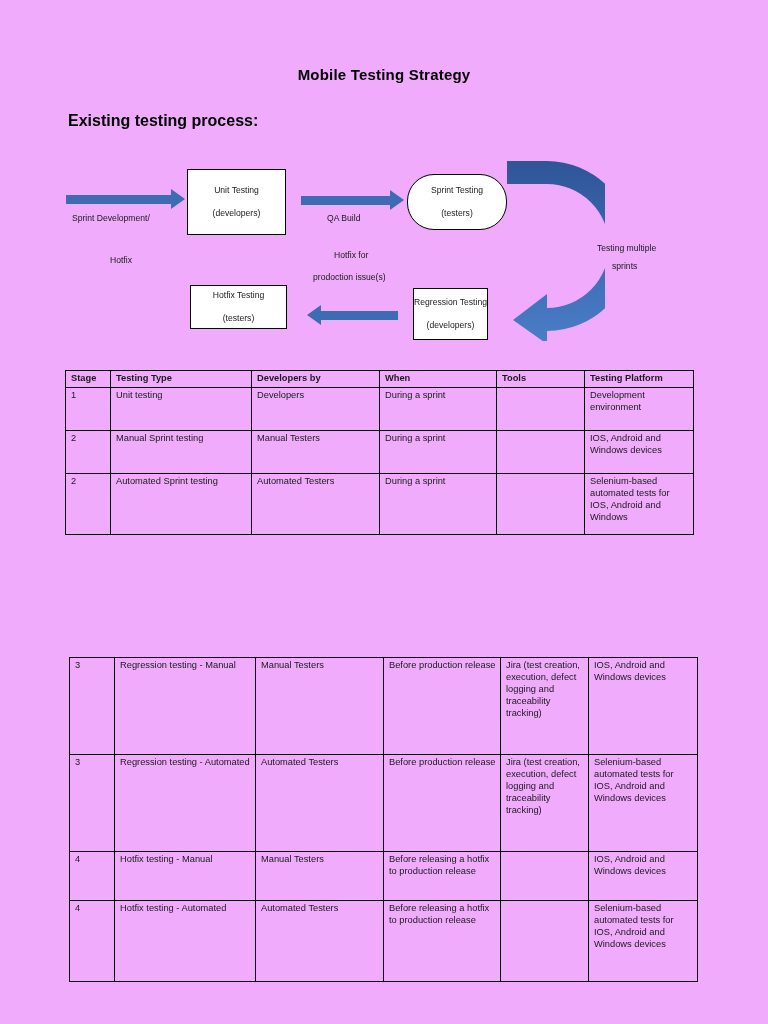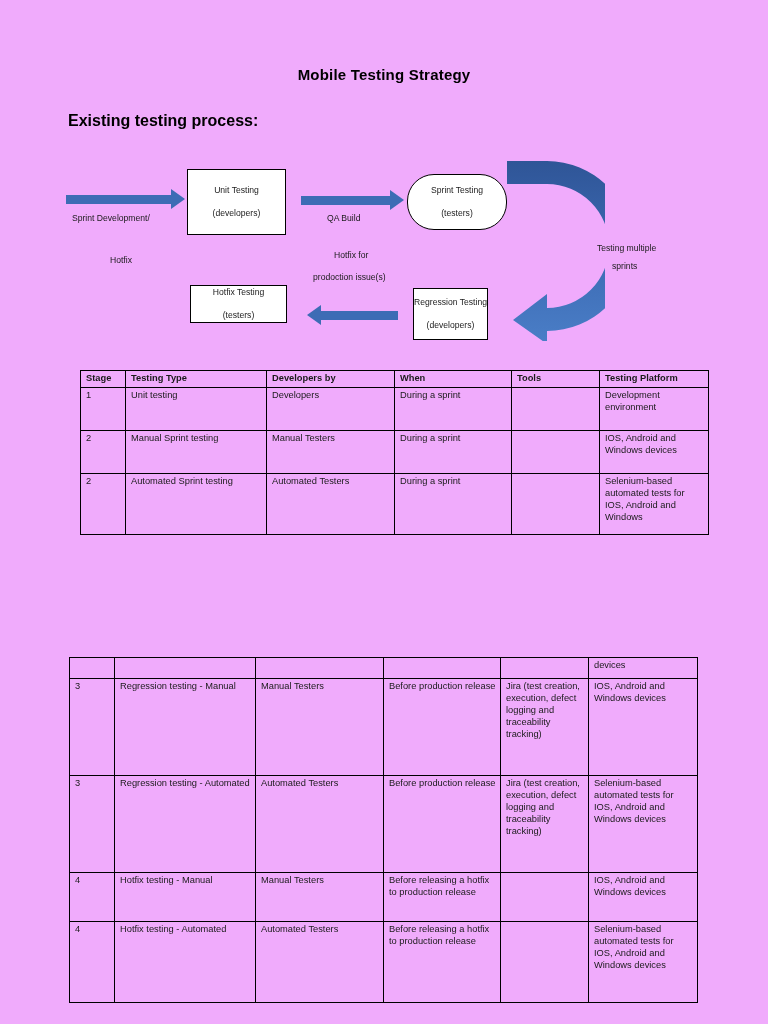--- a/index.html
+++ b/index.html
@@ -60,21 +60,21 @@
     justify-content: center;
     font-size: 8.6px;
     line-height: 1.1;
     color: #1a1a1a;
     z-index: 3;
   }
   .flow-box .ln1 { margin-bottom: 13px; }
 
   .box-unit     { left: 187px; top: 14px;  width: 99px;  height: 66px; }
   .box-sprint   { left: 407px; top: 19px;  width: 100px; height: 56px; border-radius: 27px; }
-  .box-hotfix   { left: 190px; top: 130px; width: 97px;  height: 38px; }
+  .box-hotfix   { left: 190px; top: 130px; width: 97px;  height: 44px; }
   .box-regr     { left: 413px; top: 133px; width: 75px;  height: 52px; }
 
   .arrow-h {
     position: absolute;
     height: 9px;
     background: #3d6cb5;
     z-index: 2;
   }
   .arrow-h::after {
     content: "";
@@ -131,21 +131,21 @@
     padding: 2px 4px 2px 5px;
     text-align: left;
     font-weight: normal;
     line-height: 1.28;
     word-wrap: break-word;
   }
   table.doc-table th {
     font-weight: bold;
   }
 
-  #table-one { left: 80px; top: 370px; width: 628px; }
+  #table-one { left: 65px; top: 370px; width: 628px; }
   #table-two { left: 69px; top: 657px; width: 628px; }
 
   col.c-stage    { width: 45px;  }
   col.c-type     { width: 141px; }
   col.c-perf     { width: 128px; }
   col.c-when     { width: 117px; }
   col.c-tools    { width: 88px;  }
   col.c-platform { width: 109px; }
 
   .cell-pad-1 { height: 56px; }
@@ -269,28 +269,20 @@
     <colgroup>
       <col class="c-stage">
         <col class="c-type">
         <col class="c-perf">
       <col class="c-when">
         <col class="c-tools">
         <col class="c-platform">
     </colgroup>
     <tbody>
       <tr>
-        <td class="cell-pad-4"></td>
-        <td></td>
-        <td></td>
-        <td></td>
-        <td></td>
-        <td>devices</td>
-      </tr>
-      <tr>
         <td class="cell-pad-5">3</td>
         <td>Regression testing - Manual</td>
         <td>Manual Testers</td>
         <td>Before production release</td>
         <td>Jira (test creation, execution, defect logging and traceability tracking)</td>
         <td>IOS, Android and Windows devices</td>
       </tr>
       <tr>
         <td class="cell-pad-5">3</td>
         <td>Regression testing - Automated</td>

